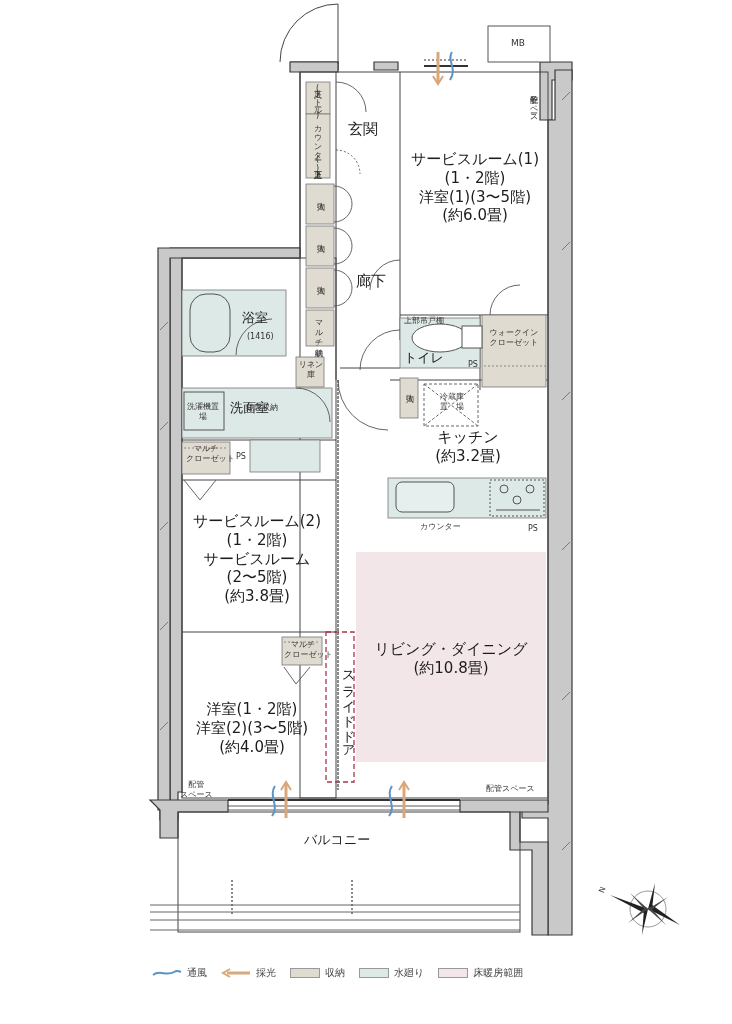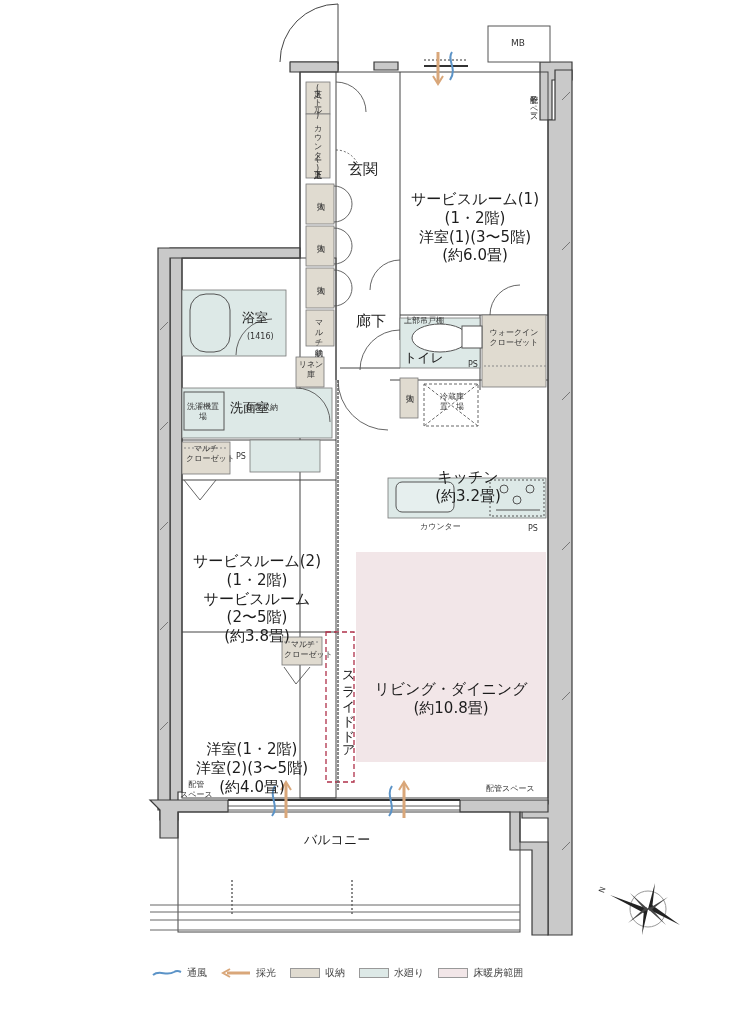--- a/index.html
+++ b/index.html
@@ -1,20 +1,20 @@
 <!DOCTYPE html>
 <html><head>
 <meta charset="utf-8">
 <style>
   html, body { margin:0; padding:0; background:#ffffff; }
   body { width:732px; height:1024px; position:relative; overflow:hidden;
          font-family:"DejaVu Sans", "Liberation Sans", sans-serif; color:#222; }
   svg.plan { position:absolute; left:0; top:0; }
   .lbl { position:absolute; white-space:nowrap; text-align:center; line-height:1.25; color:#1c1c1c; }
-  .big { font-size:15px;margin-top:40px; }
+  .big { font-size:15px; }
   .mid { font-size:13px; }
   .sm  { font-size:9px; color:#333; }
   .xs  { font-size:8px; color:#333; }
   .vert { writing-mode:vertical-rl; text-orientation:upright; letter-spacing:0px; }
   .legend { position:absolute; left:152px; top:966px; display:flex; align-items:center; gap:8px; font-size:10px; color:#444; }
   .legend .item { display:flex; align-items:center; gap:5px; margin-right:6px; }
   .sw { width:28px; height:8px; border:1px solid #999; display:inline-block; }
   .compass { position:absolute; left:600px; top:875px; }
 </style>
 </head>

